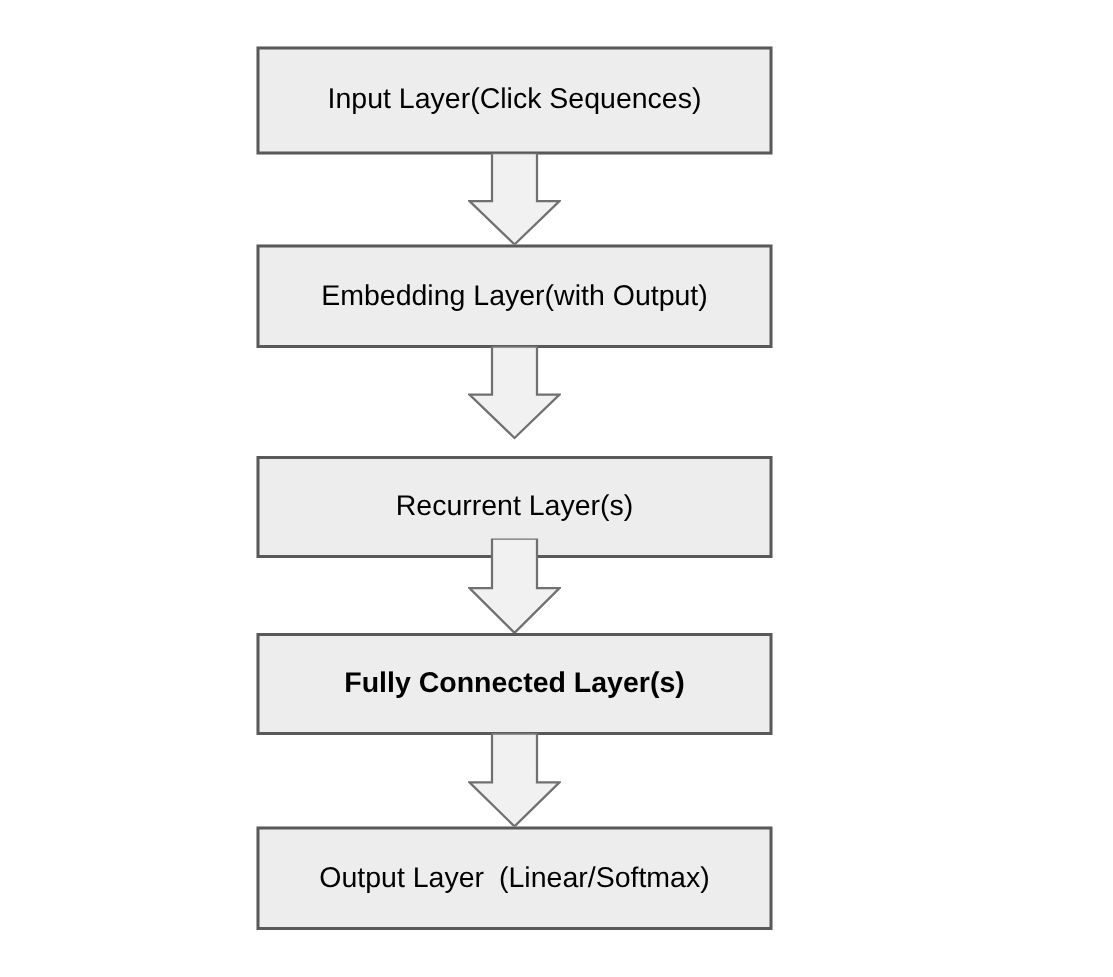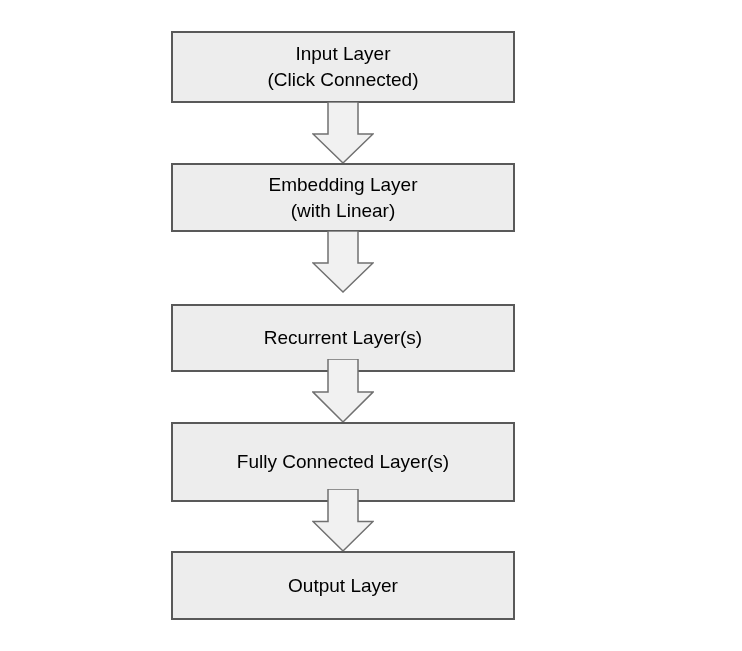--- a/index.html
+++ b/index.html
@@ -22,32 +22,31 @@
     width:742px;height:651px;
     background:var(--background);
   }
   .node{
     position:absolute;
     left:171px;
     width:344px;
     background:var(--node-fill);
     border:2px solid var(--node-border);
     display:flex;
-    flex-direction:column;
     align-items:center;
     justify-content:center;
     text-align:center;
     color:var(--text);
     font-size:19px;
     line-height:26px;
   }
   .node-1{top:31px;height:72px;}
   .node-2{top:163px;height:69px;text-align:center;}
   .node-3{top:304px;height:68px;}
-  .node-4{top:422px;height:80px;}
+  .node-4{top:422px;height:68px;font-weight:bold;}
   .node-5{top:551px;height:69px;gap:10px;}
   .arrow{
     position:absolute;
     left:312px;
     width:62px;
     display:block;
   }
   .arrow-1{top:102px;height:62px;}
   .arrow-2{top:231px;height:62px;}
   .arrow-3{top:359px;height:64px;}
@@ -59,30 +58,30 @@
     stroke-linejoin:miter;
   }
 </style>
 </head>
 <body>
 
 <div class="canvas">
 
   <div class="node node-1">
     <span>Input Layer</span>
-    <span>(Click Connected)</span>
+    <span>(Click Sequences)</span>
   </div>
 
   <svg class="arrow arrow-1" viewBox="0 0 62 60" preserveAspectRatio="none">
     <polygon points="16,0 46,0 46,31 61,31 31,59 1,31 16,31" vector-effect="non-scaling-stroke"></polygon>
   </svg>
 
   <div class="node node-2">
     <span>Embedding Layer</span>
-    <span>(with Linear)</span>
+    <span>(with Output)</span>
   </div>
 
   <svg class="arrow arrow-2" viewBox="0 0 62 60" preserveAspectRatio="none">
     <polygon points="16,0 46,0 46,31 61,31 31,59 1,31 16,31" vector-effect="non-scaling-stroke"></polygon>
   </svg>
 
   <div class="node node-3">
     <span>Recurrent Layer(s)</span>
     <span></span>
   </div>
@@ -95,15 +94,16 @@
     <span>Fully Connected Layer(s)</span>
     <span></span>
   </div>
 
   <svg class="arrow arrow-4" viewBox="0 0 62 60" preserveAspectRatio="none">
     <polygon points="16,0 46,0 46,31 61,31 31,59 1,31 16,31" vector-effect="non-scaling-stroke"></polygon>
   </svg>
 
   <div class="node node-5">
     <span>Output Layer</span>
+    <span>(Linear/Softmax)</span>
   </div>
 
 </div>
 
 </body></html>

